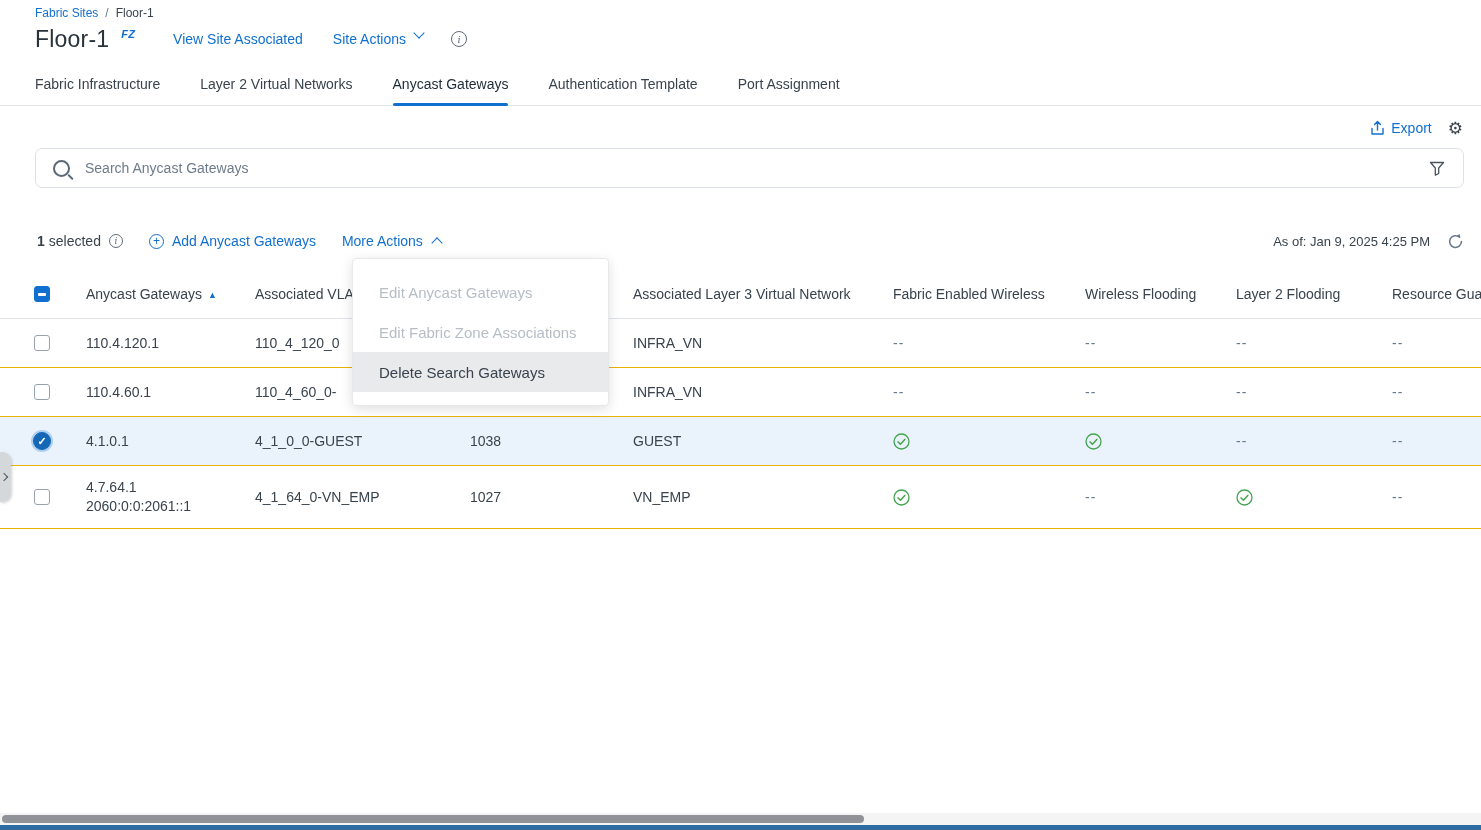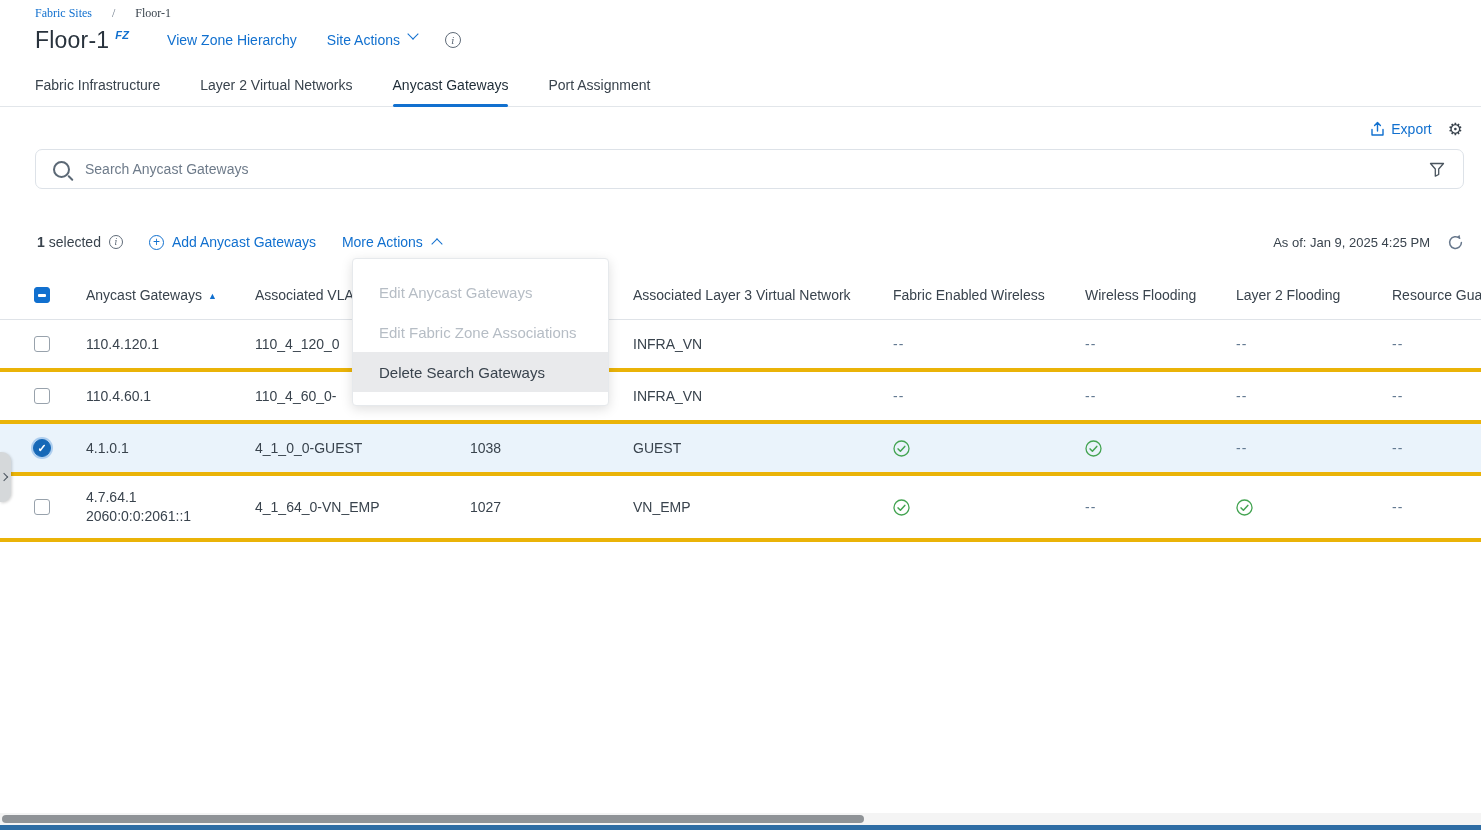--- a/index.html
+++ b/index.html
@@ -1,28 +1,28 @@
 <!DOCTYPE html>
 <html><head>
 <meta charset="utf-8">
 <style>
   html,body{margin:0;padding:0;background:#fff;}
   .page{position:relative;width:1481px;height:830px;background:#fff;overflow:hidden;
         font-family:"Liberation Sans",sans-serif;color:#39434D;}
 
   
-  .breadcrumb{padding:6px 0 0 35px;font-size:12px;display:flex;gap:20px;align-items:center;font-family:Liberation Serif, serif;}
+  .breadcrumb{padding:6px 0 0 35px;font-size:12px;display:flex;gap:7px;align-items:center;}
   .breadcrumb .bc-link{color:#1170CF;text-decoration:none;cursor:pointer;}
   .breadcrumb .sep{color:#6a7787;}
   .breadcrumb .cur{color:#39434D;}
 
   
   .title-row{display:flex;align-items:center;margin:3px 0 0 35px;height:32px;}
   .page-title{margin:0;font-size:23px;font-weight:400;color:#28323C;letter-spacing:.2px;}
-  .fz-badge{color:#1170CF;font-style:italic;font-weight:700;font-size:11px;margin-left:6px;position:relative;top:-9px;}
+  .fz-badge{color:#1170CF;font-style:italic;font-weight:700;font-size:11px;margin-left:12px;position:relative;top:-9px;}
   .tlink{font-size:14px;color:#1170CF;text-decoration:none;cursor:pointer;}
   .vsh{margin-left:38px;}
   .site-actions{margin-left:30px;display:inline-flex;align-items:flex-start;gap:9px;}
   .chev{display:inline-block;width:7px;height:7px;border-right:1.6px solid #1170CF;border-bottom:1.6px solid #1170CF;}
   .chev.down{transform:rotate(45deg);position:relative;top:-2px;}
   .chev.up{transform:rotate(-135deg);position:relative;top:2px;}
   .info-icon{display:inline-flex;align-items:center;justify-content:center;border:1.4px solid #5f6b78;
              border-radius:50%;color:#5f6b78;font-family:"DejaVu Serif",serif;font-style:italic;box-sizing:border-box;}
   .info-icon::after{content:"i";}
   .info-icon.lg{width:16px;height:16px;font-size:10px;margin-left:28px;cursor:pointer;}
@@ -63,21 +63,21 @@
   .flex-spacer{flex:1;}
   .asof{font-size:13px;color:#39434D;}
   .refresh-icon{margin-left:16px;cursor:pointer;display:flex;}
 
   
   .table-wrap{margin-top:16px;width:1481px;overflow:hidden;}
   table{border-collapse:collapse;table-layout:fixed;width:1600px;}
   th,td{text-align:left;padding:0 6px 0 8px;font-size:14px;font-weight:400;vertical-align:middle;
         overflow:hidden;white-space:nowrap;}
   thead th{height:48px;border-bottom:1px solid #dfe3e8;color:#39434D;cursor:pointer;}
-  tbody td{border-bottom:4px solid #eab308;height:48px;color:#39434D;}
+  tbody td{border-bottom:1px solid #eab308;height:48px;color:#39434D;}
   tr.tall td{height:62px;}
   tr.selected td{background:#EAF3FB;}
   .cb-col{padding-left:34px;}
   .gw2{display:block;line-height:19px;}
   .gw1{display:block;line-height:19px;}
   .sort-asc{color:#1170CF;font-size:9px;margin-left:6px;position:relative;top:-1px;}
   .sort-asc::after{content:"▲";}
   .dash{color:#647A92;letter-spacing:1px;}
 
   .checkbox{width:16px;height:16px;border:1px solid #98a2ac;border-radius:3px;background:#fff;display:block;
@@ -114,32 +114,33 @@
 <div class="page">
 
   <div class="breadcrumb">
     <a class="bc-link">Fabric Sites</a>
     <span class="sep">/</span>
     <span class="cur">Floor-1</span>
   </div>
 
   <div class="title-row">
     <h1 class="page-title"><span>Floor-1</span><span class="fz-badge">FZ</span></h1>
-    <a class="tlink vsh">View Zone Hierarchy</a>
+    <a class="tlink vsh">View Site Associated</a>
     <a class="tlink site-actions">
         <span>Site Actions</span>
         <i class="chev down"></i>
       </a>
     <span class="info-icon lg"></span>
   </div>
 
   <nav class="tabs">
     <a class="tab">Fabric Infrastructure</a>
     <a class="tab">Layer 2 Virtual Networks</a>
     <a class="tab active">Anycast Gateways</a>
+    <a class="tab">Authentication Template</a>
     <a class="tab">Port Assignment</a>
   </nav>
 
   <div class="export-row">
     <a class="export-btn">
       <span style="display:flex;">
           <svg width="15" height="16" viewBox="0 0 15 16">
             <path d="M7.5 10 V1.8 M4.6 4.4 L7.5 1.4 L10.4 4.4" fill="none" stroke="#1170CF" stroke-width="1.4" stroke-linecap="round" stroke-linejoin="round"></path>
             <path d="M2 8.5 V14 H13 V8.5" fill="none" stroke="#1170CF" stroke-width="1.4" stroke-linecap="round" stroke-linejoin="round"></path>
           </svg>

